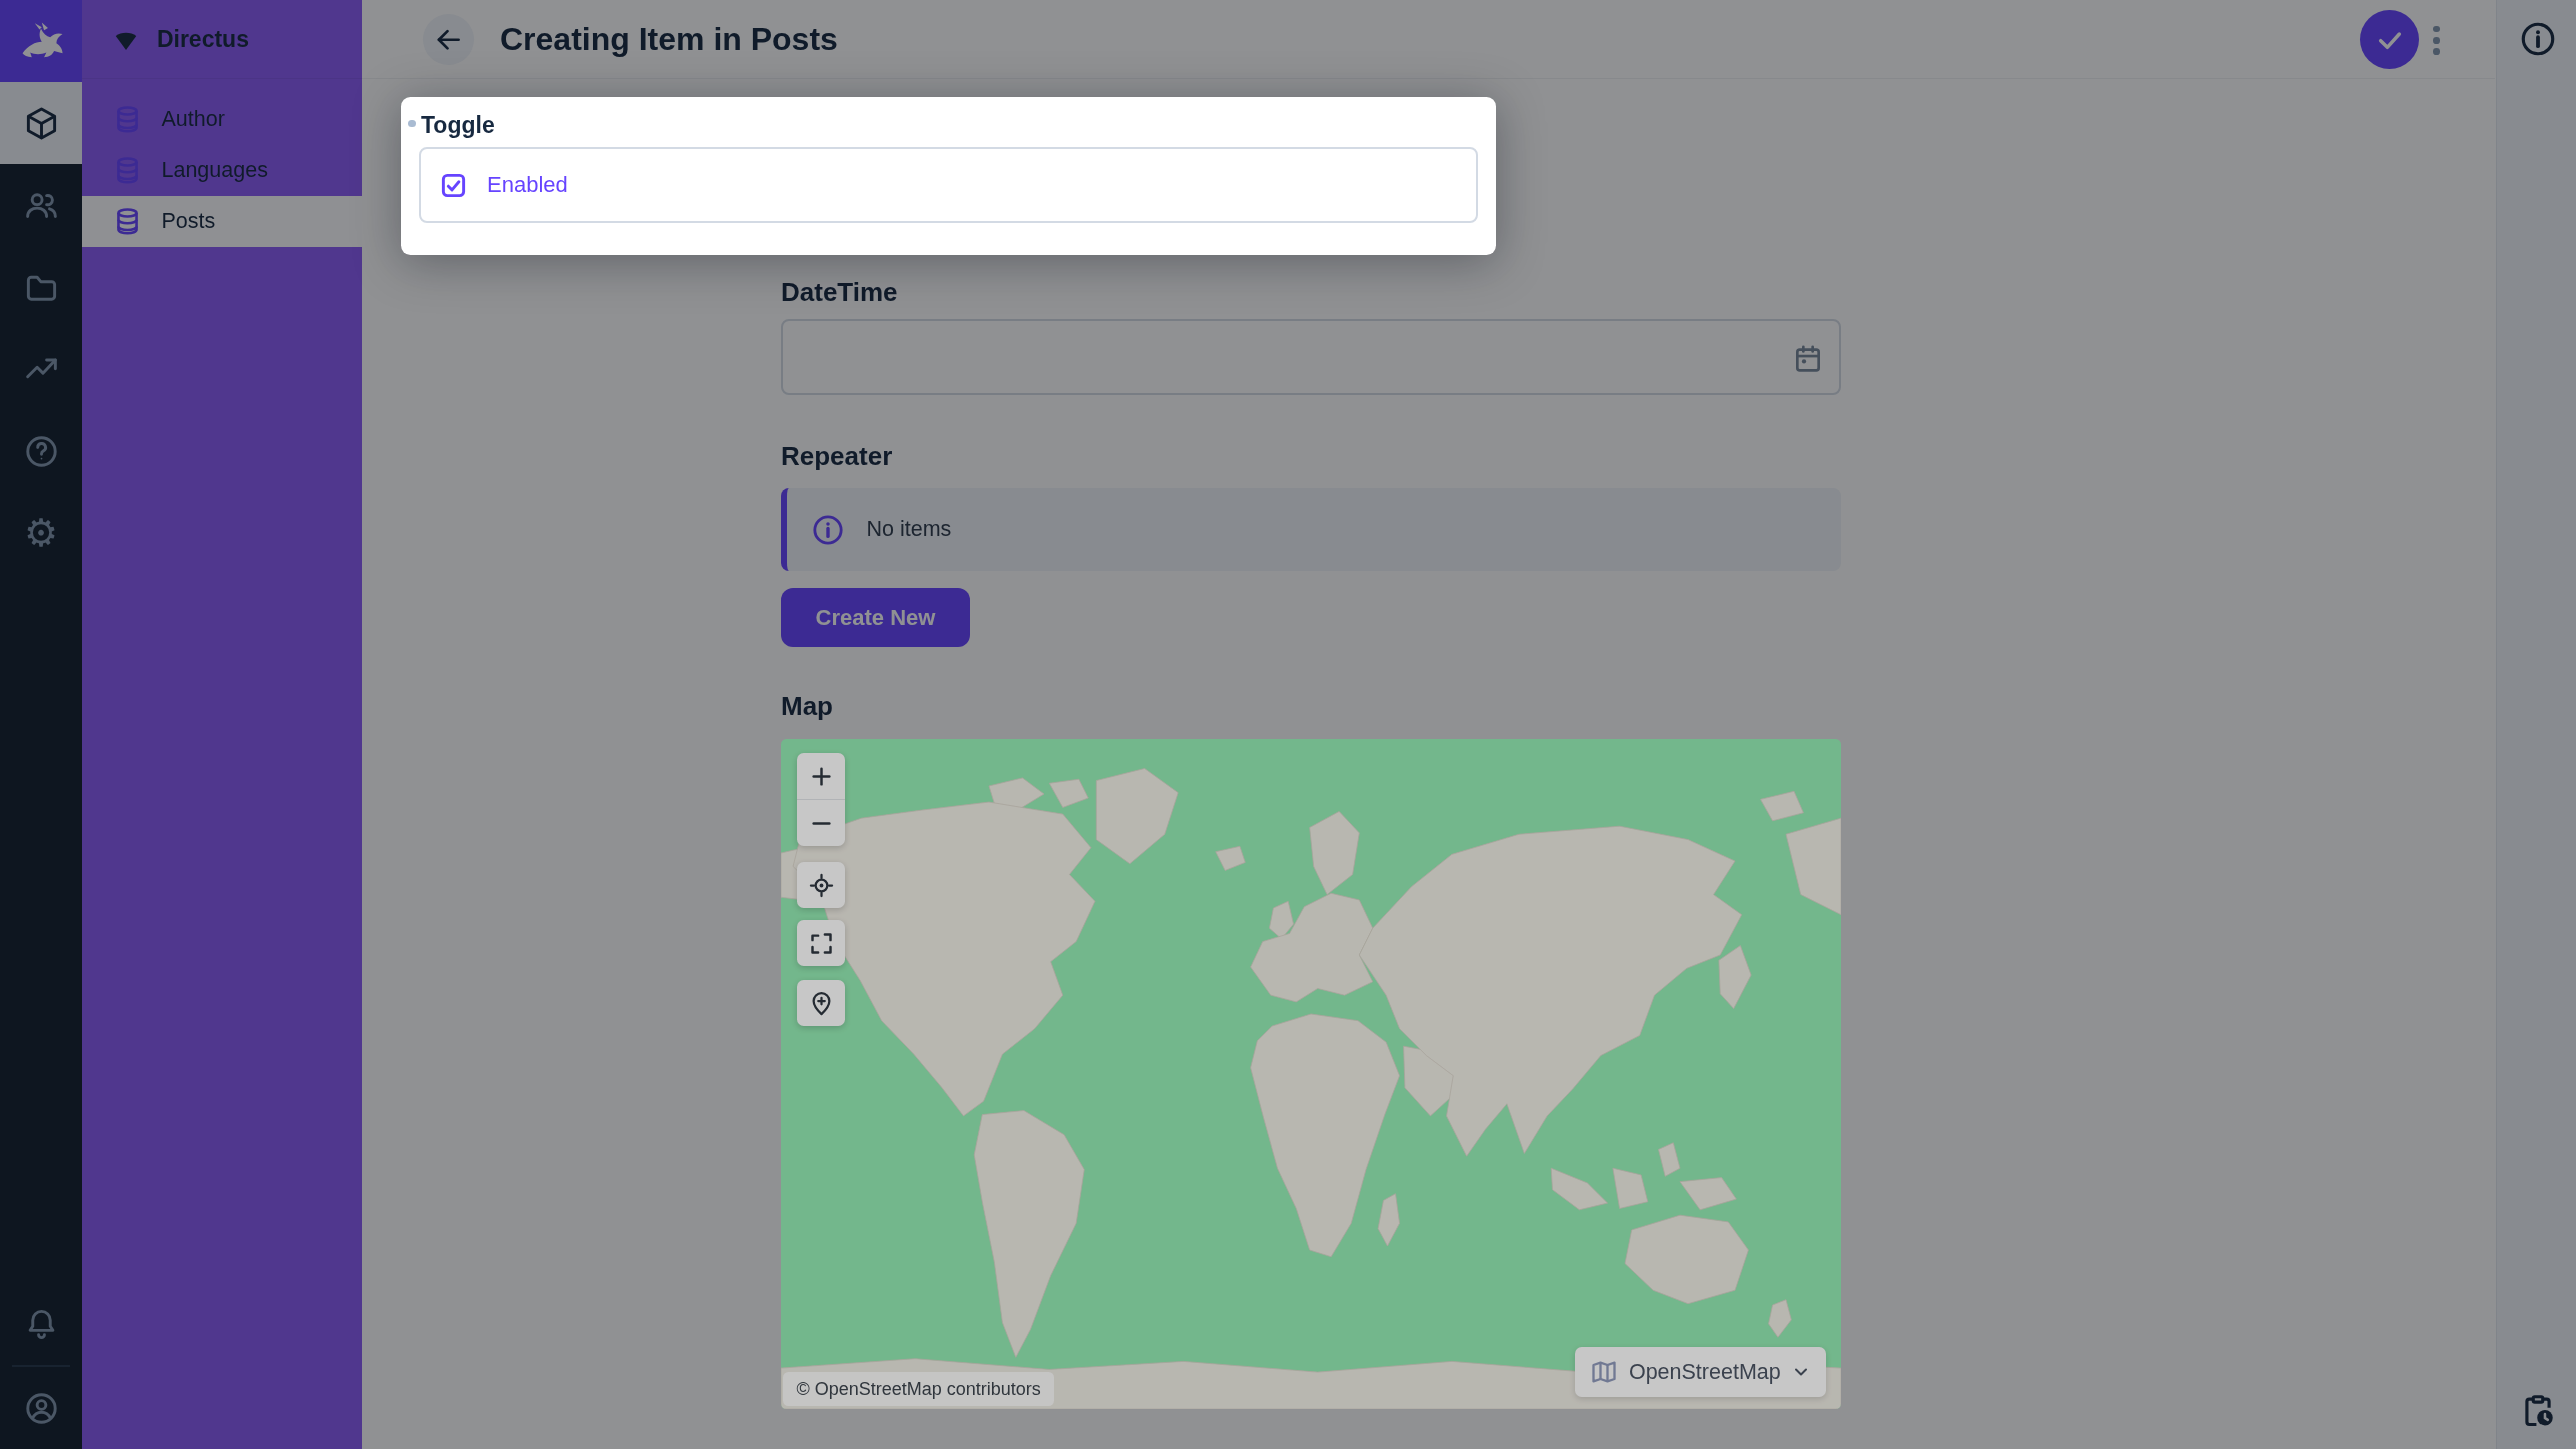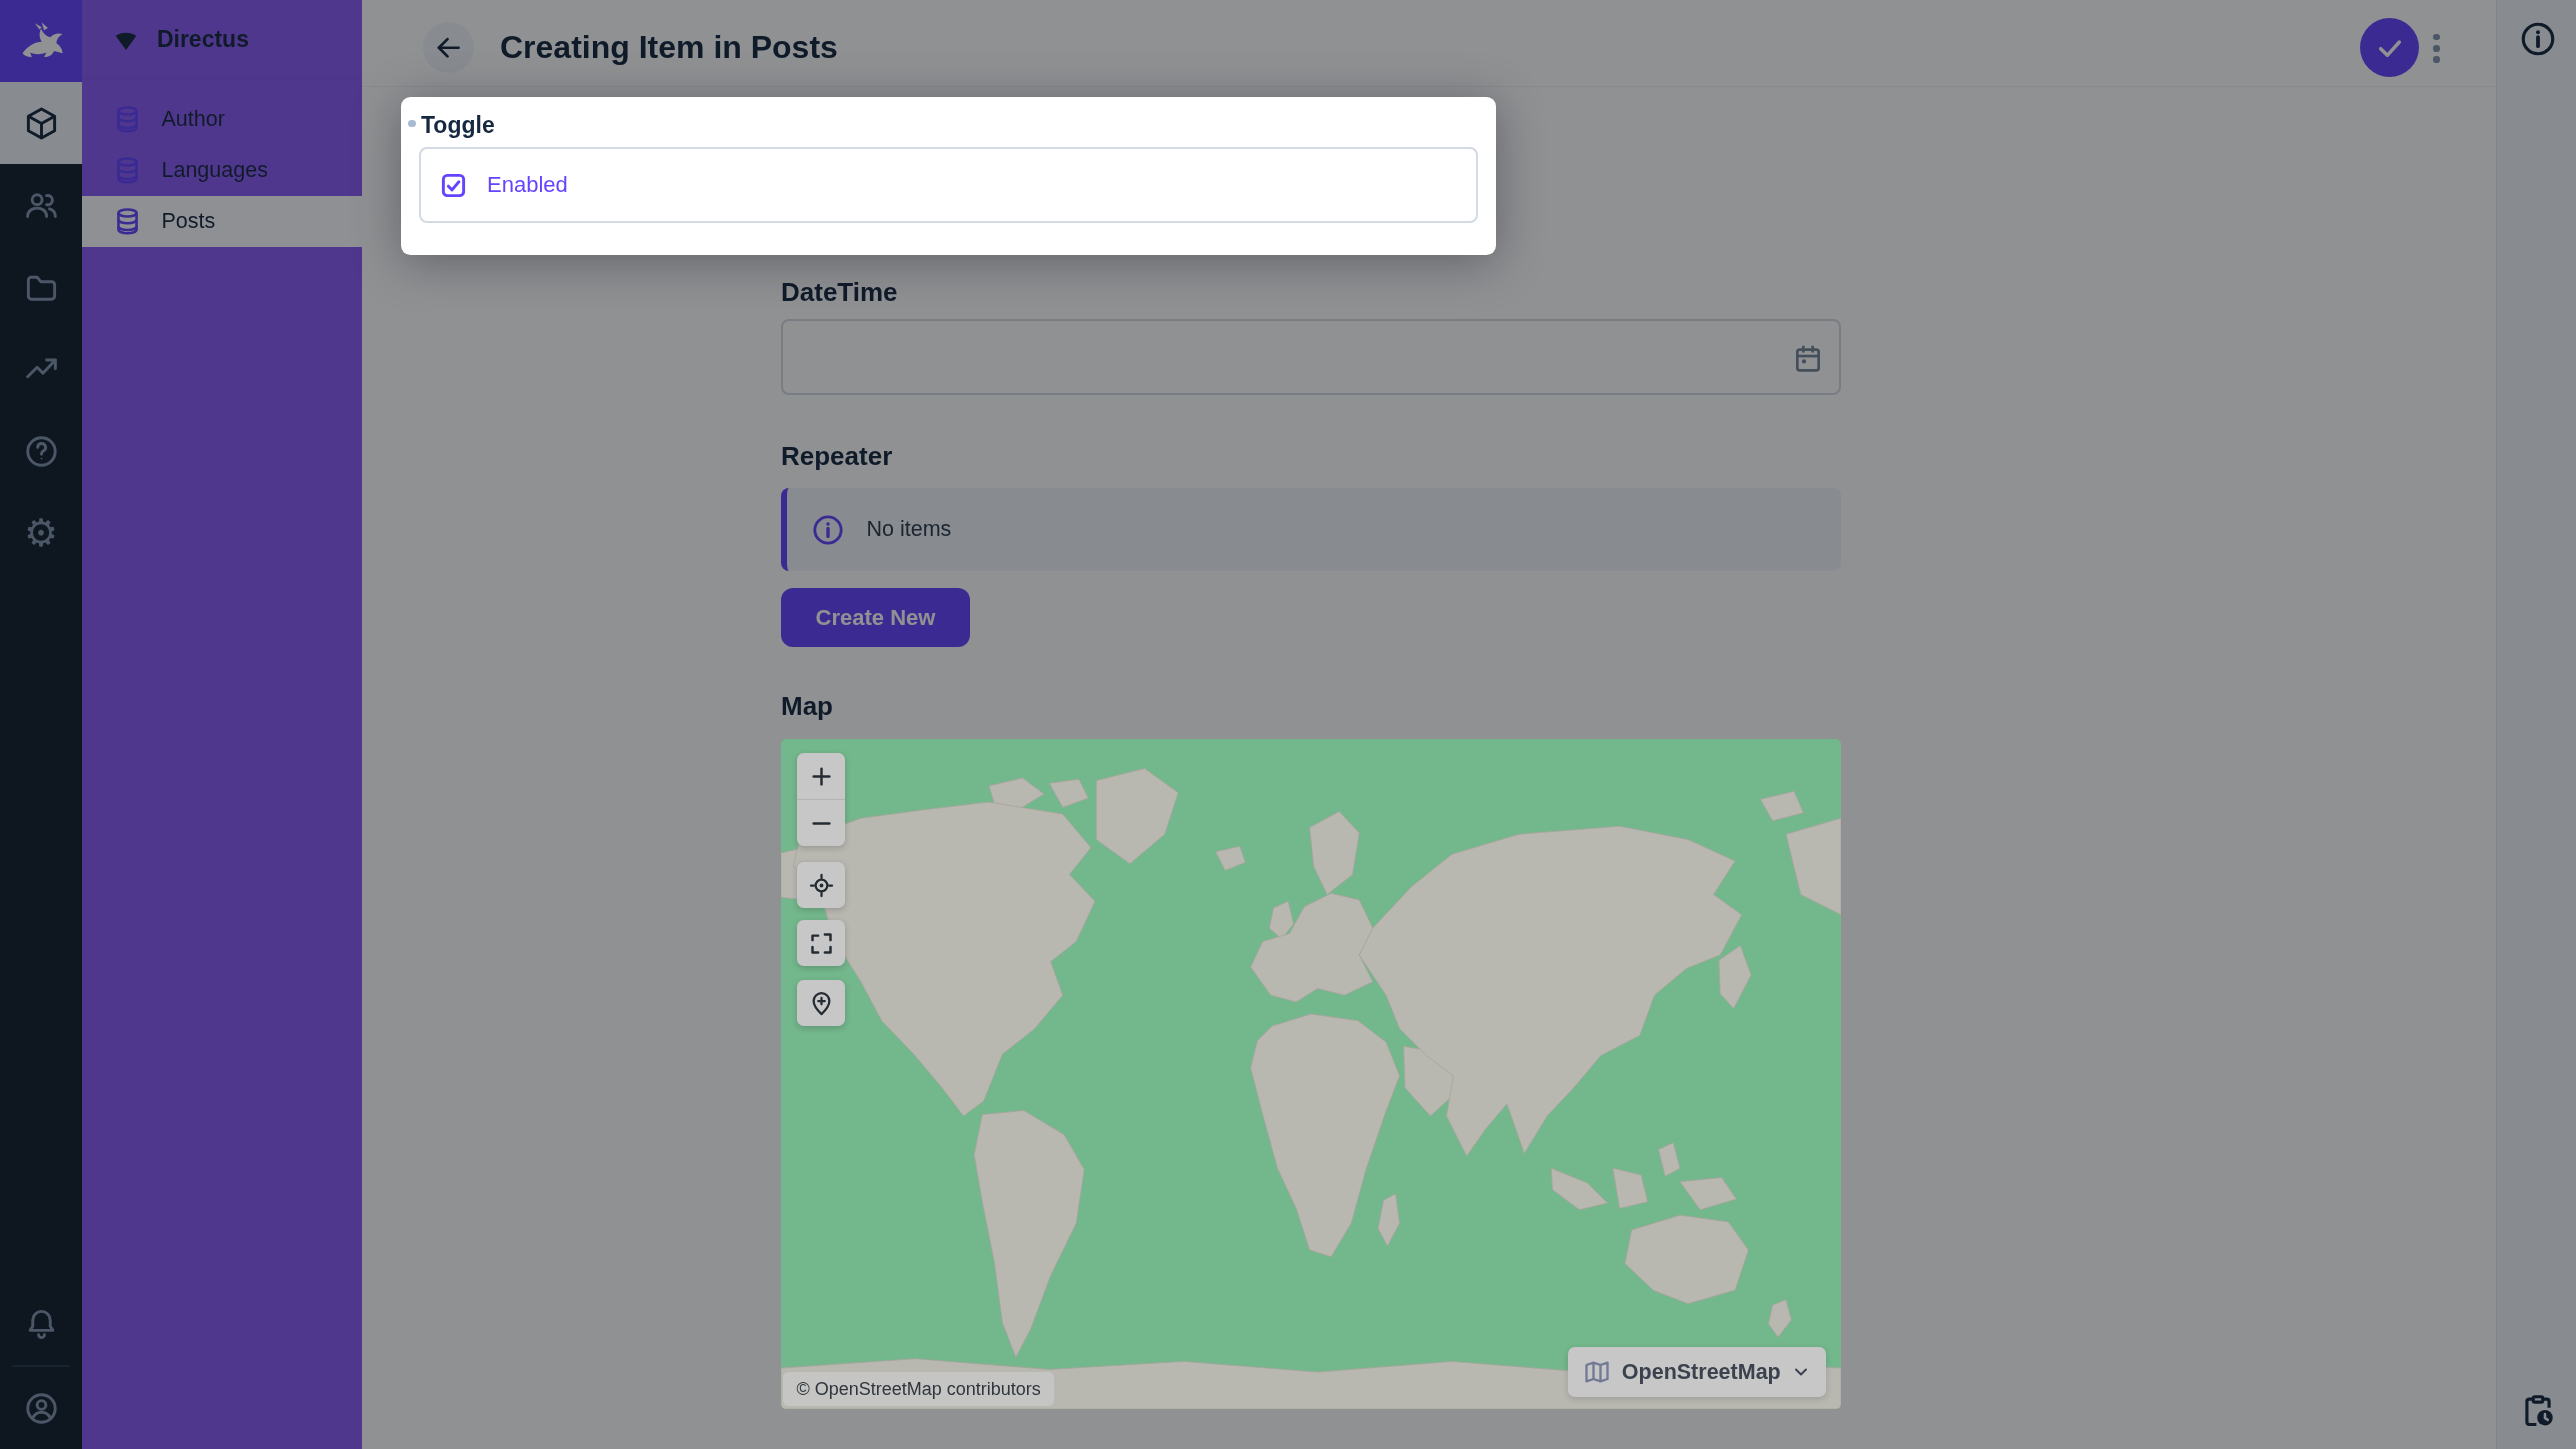--- a/index.html
+++ b/index.html
@@ -23,21 +23,21 @@
     border-bottom:1.3px solid rgba(23,41,64,0.08); }
   .project-name { font-size:23px; font-weight:600; color:#172940; }
   .nav-list { padding-top:14.8px; }
   .nav-item { height:51px; display:flex; align-items:center; padding-left:29.5px; gap:19px; cursor:pointer; }
   .nav-item.active { background:#FDFEFF; }
   .nav-item svg { width:31px; height:31px; }
   .nav-label { font-size:21.5px; font-weight:400; color:#172940; }
 
   
   .main { position:absolute; left:362px; top:0; width:2133px; height:1449px; background:#fff; }
-  .header { position:absolute; left:0; top:8px; width:100%; height:79px; background:#fff;
+  .header { position:absolute; left:0; top:0; width:100%; height:79px; background:#fff;
     border-bottom:1.3px solid rgba(23,41,64,0.07); display:flex; align-items:center; }
   .back-btn { position:absolute; left:61px; top:14px; width:51px; height:51px; border-radius:50%;
     background:#F0F4F9; display:flex; align-items:center; justify-content:center; }
   .back-btn svg { width:29.5px; height:29.5px; }
   .page-title { position:absolute; left:138px; top:0; height:79px; display:flex; align-items:center;
     font-size:32px; font-weight:700; color:#172940; }
   .check-btn { position:absolute; left:1998px; top:10px; width:59px; height:59px; border-radius:50%;
     background:#6644FF; display:flex; align-items:center; justify-content:center; }
   .check-btn svg { width:32px; height:32px; }
   .dots-menu { position:absolute; left:2068px; top:25.5px; width:13.4px; height:29.5px;
@@ -98,21 +98,21 @@
   .zoom-group { top:14px; }
   .zoom-group .sep { width:48px; height:1.3px; background:#E2E6EA; }
   .ctrl-geolocate { top:123px; }
   .ctrl-fullscreen { top:181px; }
   .ctrl-pin { top:241px; }
   .attribution { position:absolute; left:2px; bottom:2.7px; background:rgba(255,255,255,0.85);
     border-radius:5.4px; padding:6.7px 13.4px; font-size:18px; color:#3C4650; }
   .basemap-btn { position:absolute; right:14.8px; bottom:12px; height:50px; background:#fff; border-radius:6.7px;
     display:flex; align-items:center; gap:10.7px; padding:0 14.8px; box-shadow:0 2px 6.7px rgba(0,0,0,0.15); }
   .basemap-btn svg.mapicon { width:28px; height:28px; color:#8E9BC4; }
-  .basemap-btn .bm-label { font-size:21.5px; font-weight:700; color:#4A5568; }
+  .basemap-btn .bm-label { font-size:21.5px; font-weight:400; color:#4A5568; }
   .basemap-btn svg.chev { width:20px; height:20px; color:#4A5568; }
 </style>
 </head>
 <body>
 
 <div class="screen">
 
   <div class="module-bar">
     <div class="logo-tile">
       <svg width="50" height="40" viewBox="0 0 64 52" fill="#fff">

